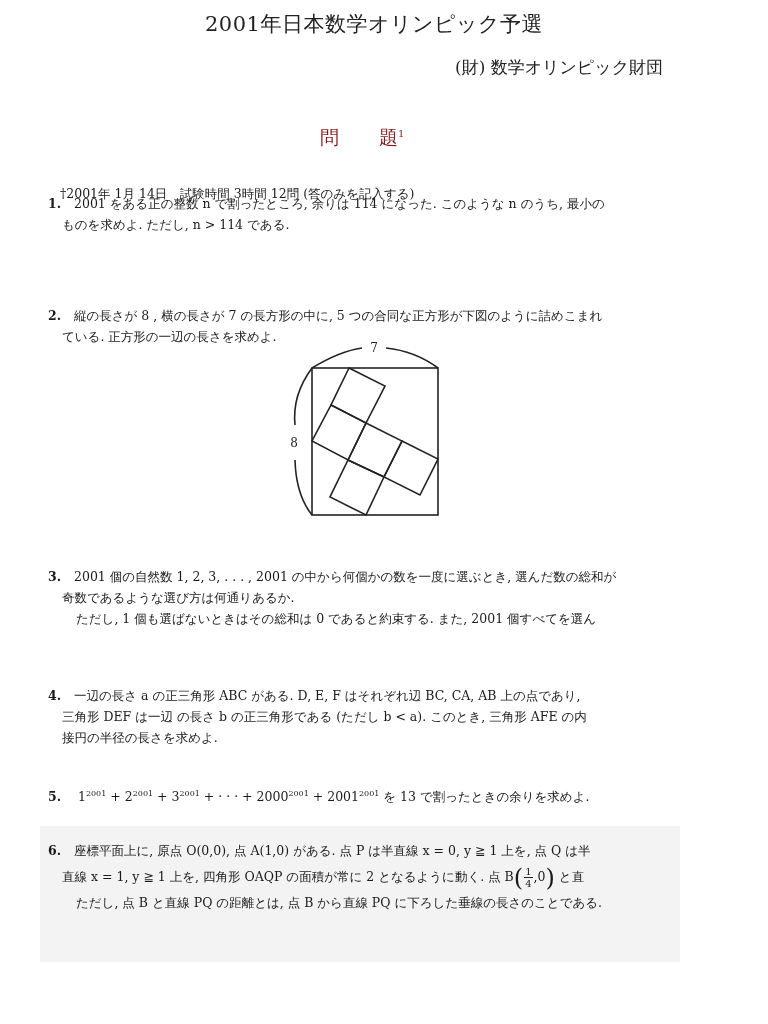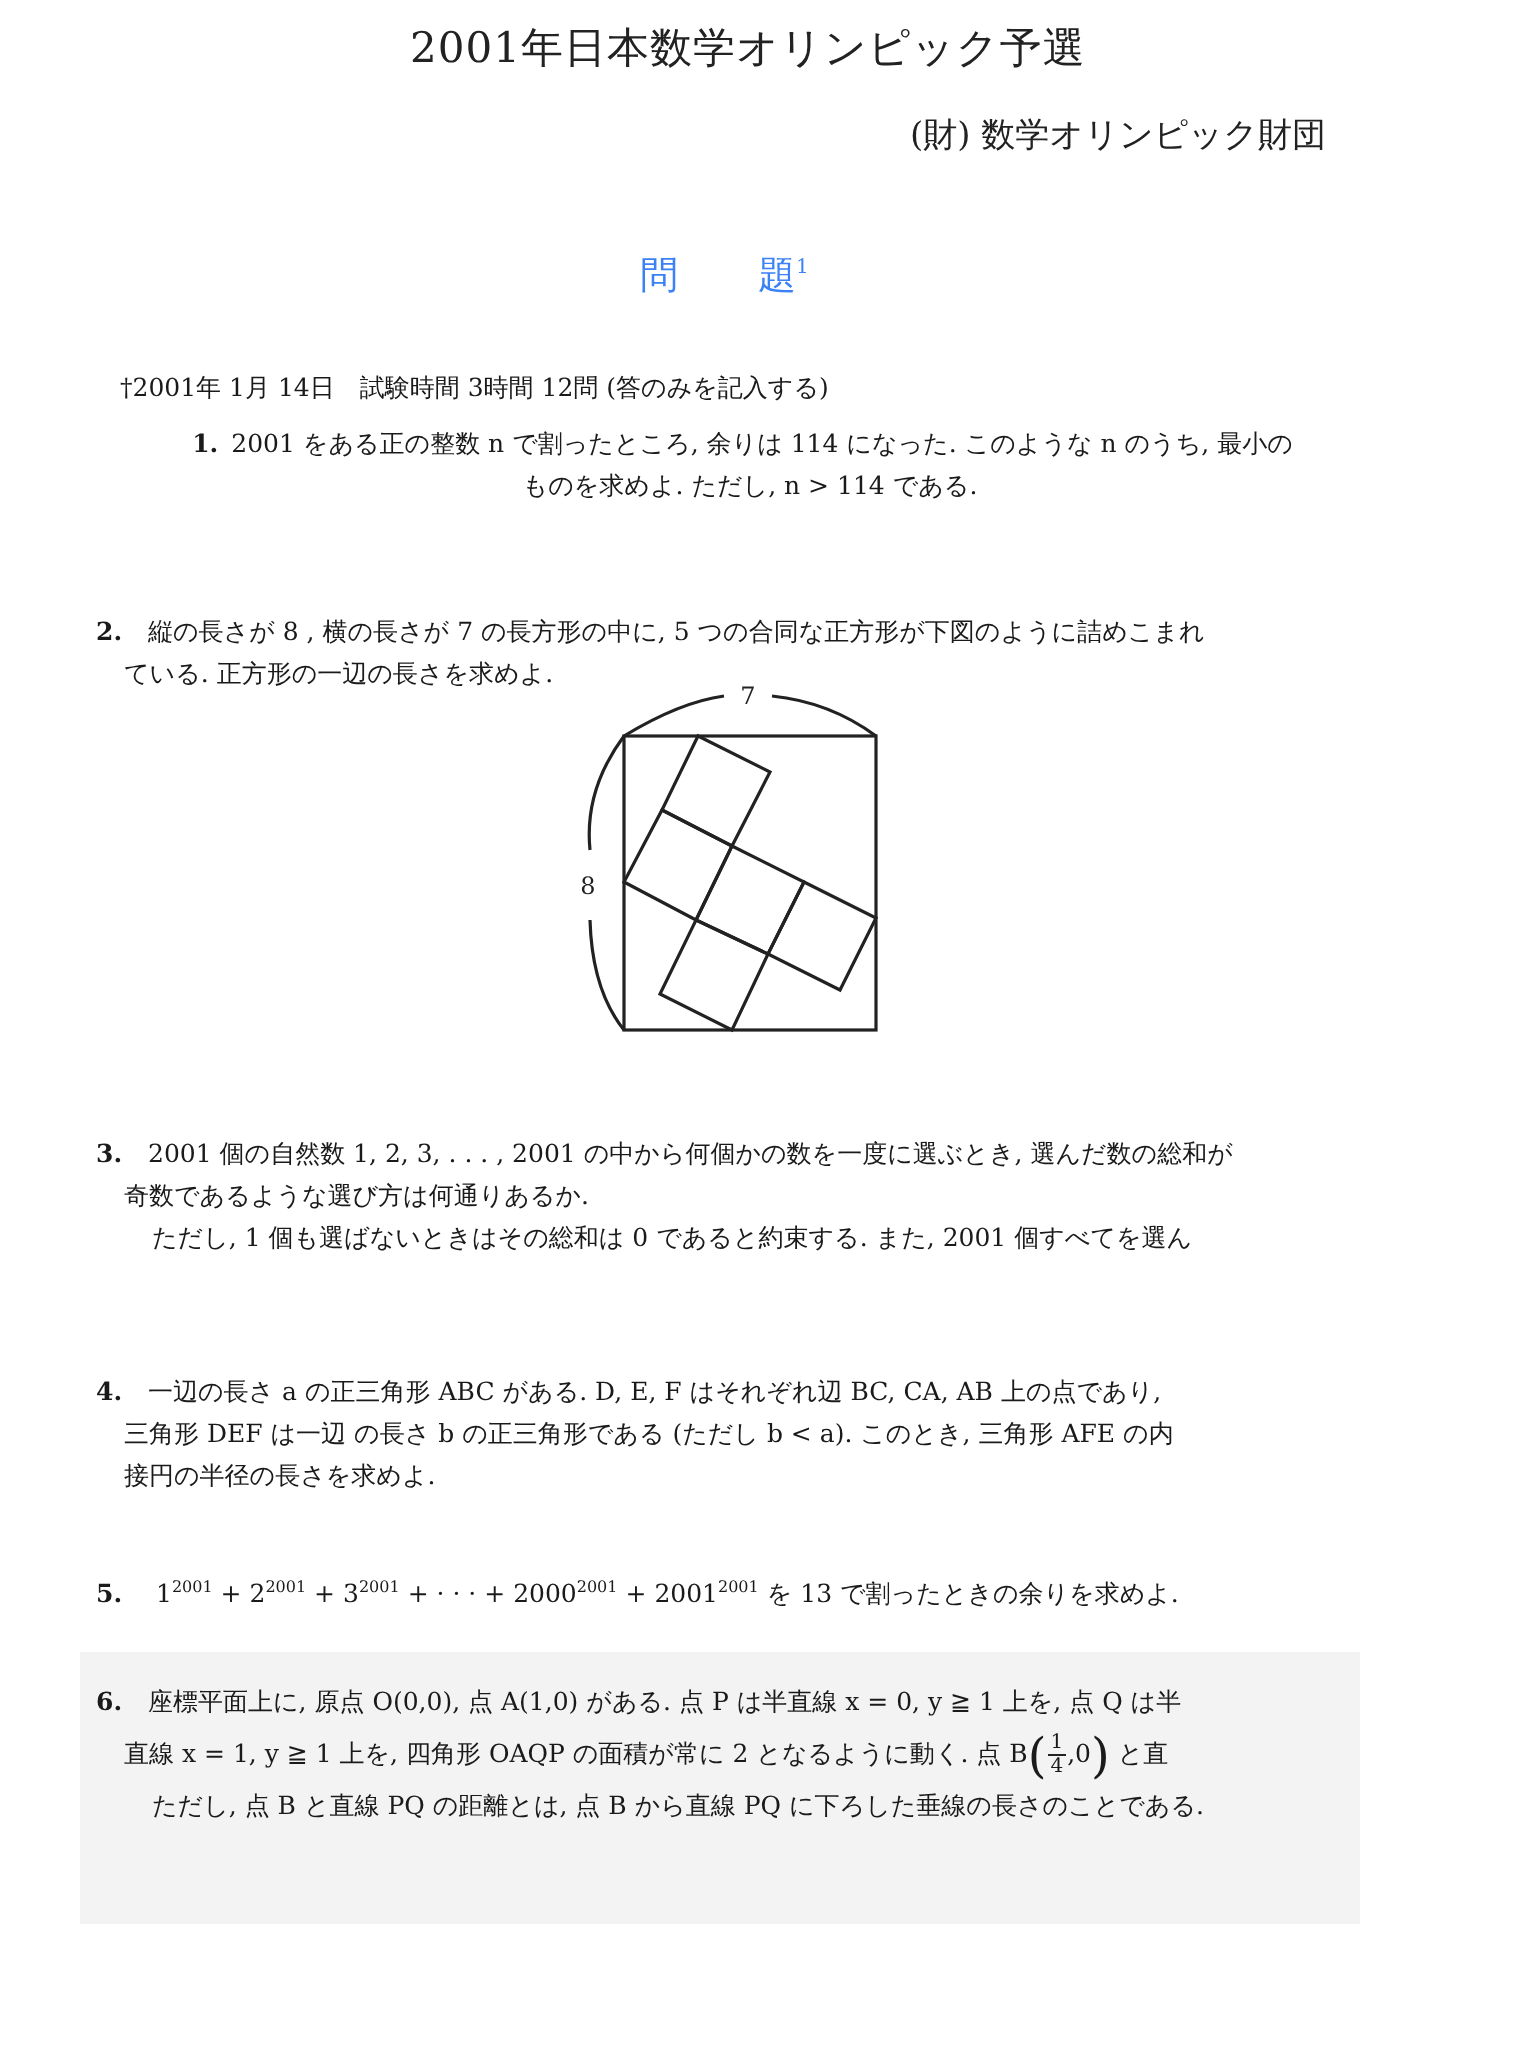--- a/index.html
+++ b/index.html
@@ -1,21 +1,21 @@
 <!DOCTYPE html>
 <html><head>
 <meta charset="utf-8">
 <style>
   html, body { margin:0; padding:0; }
   body { width:768px; height:1024px; background:#ffffff; position:relative; overflow:hidden;
          font-family:"DejaVu Serif","Liberation Serif", serif; color:#1a1a1a; }
   .abs { position:absolute; }
   .title { left:205px; top:10px; font-size:21px; letter-spacing:0.5px; color:#222; }
   .org { left:455px; top:56px; font-size:17px; color:#222; }
-  .section-title { left:320px; top:125px; font-size:19px; letter-spacing:0; color:#3b82f6; }
+  .section-title { left:320px; top:125px; font-size:19px; letter-spacing:0; color:#7f1d1d; }
   .section-title .gap { display:inline-block; width:40px; }
   .section-title sup { font-size:10px; }
   .date { left:60px; top:186px; font-size:12.5px; }
   .prob { left:48px; font-size:12.5px; line-height:21px; width:640px; }
   .prob .num { font-weight:bold; display:inline-block; width:26px; }
   .prob .line2 { padding-left:14px; display:block; }
   .prob .indent { padding-left:28px; display:block; }
   .shade { left:40px; top:826px; width:640px; height:136px; background:#f3f3f3; }
   .frac { display:inline-flex; flex-direction:column; align-items:center; vertical-align:middle; font-size:10px; line-height:11px; margin:0 1px; }
   .frac .n { border-bottom:1px solid #222; padding:0 1px; }
@@ -28,21 +28,21 @@
 
 <div class="abs title">2001年日本数学オリンピック予選</div>
 <div class="abs org">(財) 数学オリンピック財団</div>
 
 <div class="abs section-title">
   <span>問</span><span class="gap"></span><span>題</span><sup>1</sup>
 </div>
 
 <div class="abs date">†2001年 1月 14日　試験時間 3時間 12問 (答のみを記入する)</div>
 
-<div class="abs prob" style="top:211px;text-align:center;">
+<div class="abs prob" style="top:193px;">
   <span class="num">1.</span><span>2001 をある正の整数 n で割ったところ, 余りは 114 になった. このような n のうち, 最小の</span>
   <span class="line2">ものを求めよ. ただし, n &gt; 114 である.</span>
 </div>
 
 <div class="abs prob" style="top:285px;margin-top:20px;">
   <span class="num">2.</span><span>縦の長さが 8 , 横の長さが 7 の長方形の中に, 5 つの合同な正方形が下図のように詰めこまれ</span>
   <span class="line2">ている. 正方形の一辺の長さを求めよ.</span>
 </div>
 
 <svg class="abs diagram" width="190" height="190" viewBox="0 0 190 190">

